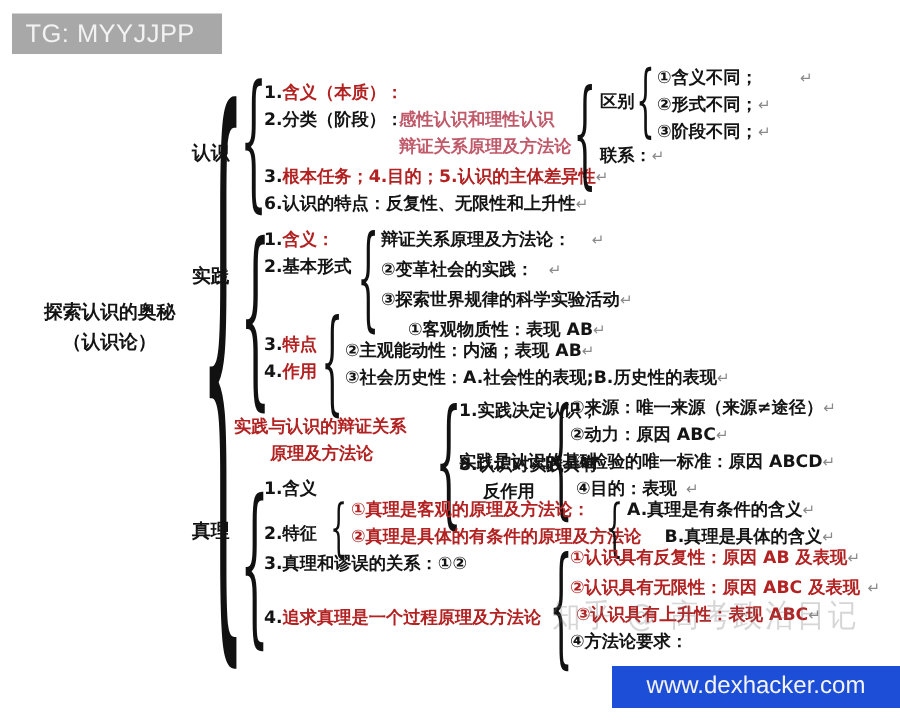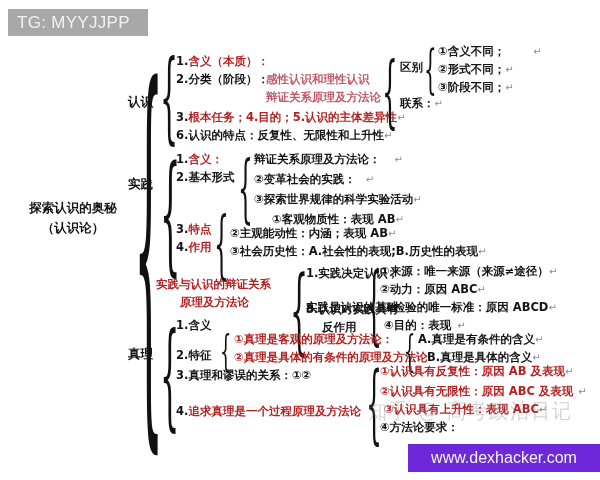--- a/index.html
+++ b/index.html
@@ -34,21 +34,21 @@
     white-space: nowrap;
   }
 
   
   #wm-bar {
     position: absolute;
     right: 0px;
     bottom: 8px;
     width: 192px;
     height: 28px;
-    background: #6d28d9;
+    background: #1d4ed8;
     color: #f4f4f4;
     font-size: 16px;
     line-height: 28px;
     text-align: center;
     font-family: "Liberation Sans", sans-serif;
     white-space: nowrap;
   }
 
   
   #wm-center {
@@ -237,21 +237,21 @@
 <div class="brace" style="left:220px; top:330px; font-size:20px; transform:scale(.9, 2.1); transform-origin:left top;">{</div>
 
 <div class="t red s13" style="left:234px; top:332px;">①真理是客观的原理及方法论：</div>
 <div class="t red s13" style="left:234px; top:350px;">②真理是具体的有条件的原理及方法论</div>
 
 <div class="brace" style="left:404px; top:330px; font-size:20px; transform:scale(.9, 2.1); transform-origin:left top;">{</div>
 
 <div class="t blk s13" style="left:418px; top:332px;">
   <span>A.真理是有条件的含义</span><span class="ret">↵</span>
 </div>
-<div class="t blk s13" style="left:427px; top:350px;">
+<div class="t blk s13" style="left:443px; top:350px;">
   <span>B.真理是具体的含义</span><span class="ret">↵</span>
 </div>
 
 <div class="t blk s13" style="left:176px; top:368px;">
   <span>3.</span><span>真理和谬误的关系：①②</span>
 </div>
 
 <div class="t s13" style="left:176px; top:404px;">
   <span class="blk">4.</span><span class="red">追求真理是一个过程原理及方法论</span>
 </div>

